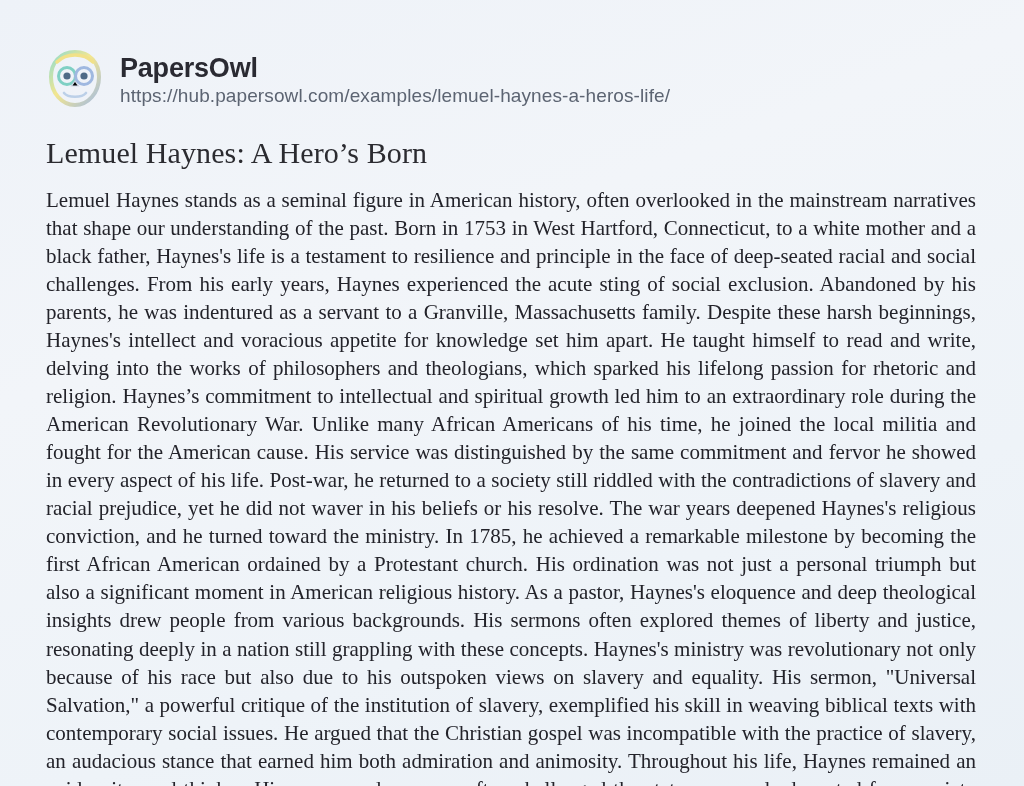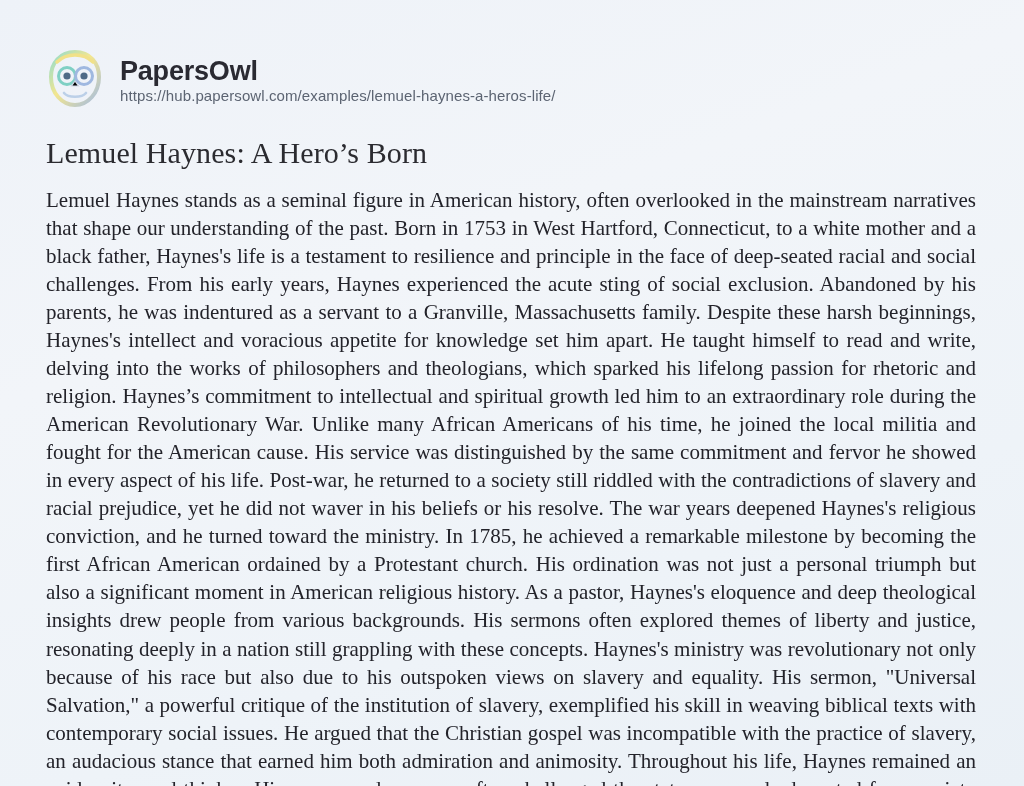--- a/index.html
+++ b/index.html
@@ -42,21 +42,21 @@
   .brand-name {
     font-family: "Liberation Sans", sans-serif;
     font-size: 27px;
     font-weight: bold;
     color: #2a2a32;
     letter-spacing: -0.2px;
     line-height: 1.05;
   }
   .brand-url {
     font-family: "Liberation Sans", sans-serif;
-    font-size: 15px;
+    font-size: 19px;
     color: #5c6472;
     line-height: 1.2;
     letter-spacing: 0.1px;
   }
   .content {
     padding: 26px 48px 0 46px;
   }
   .doc-title {
     font-family: "Liberation Serif", serif;
     font-size: 30px;

